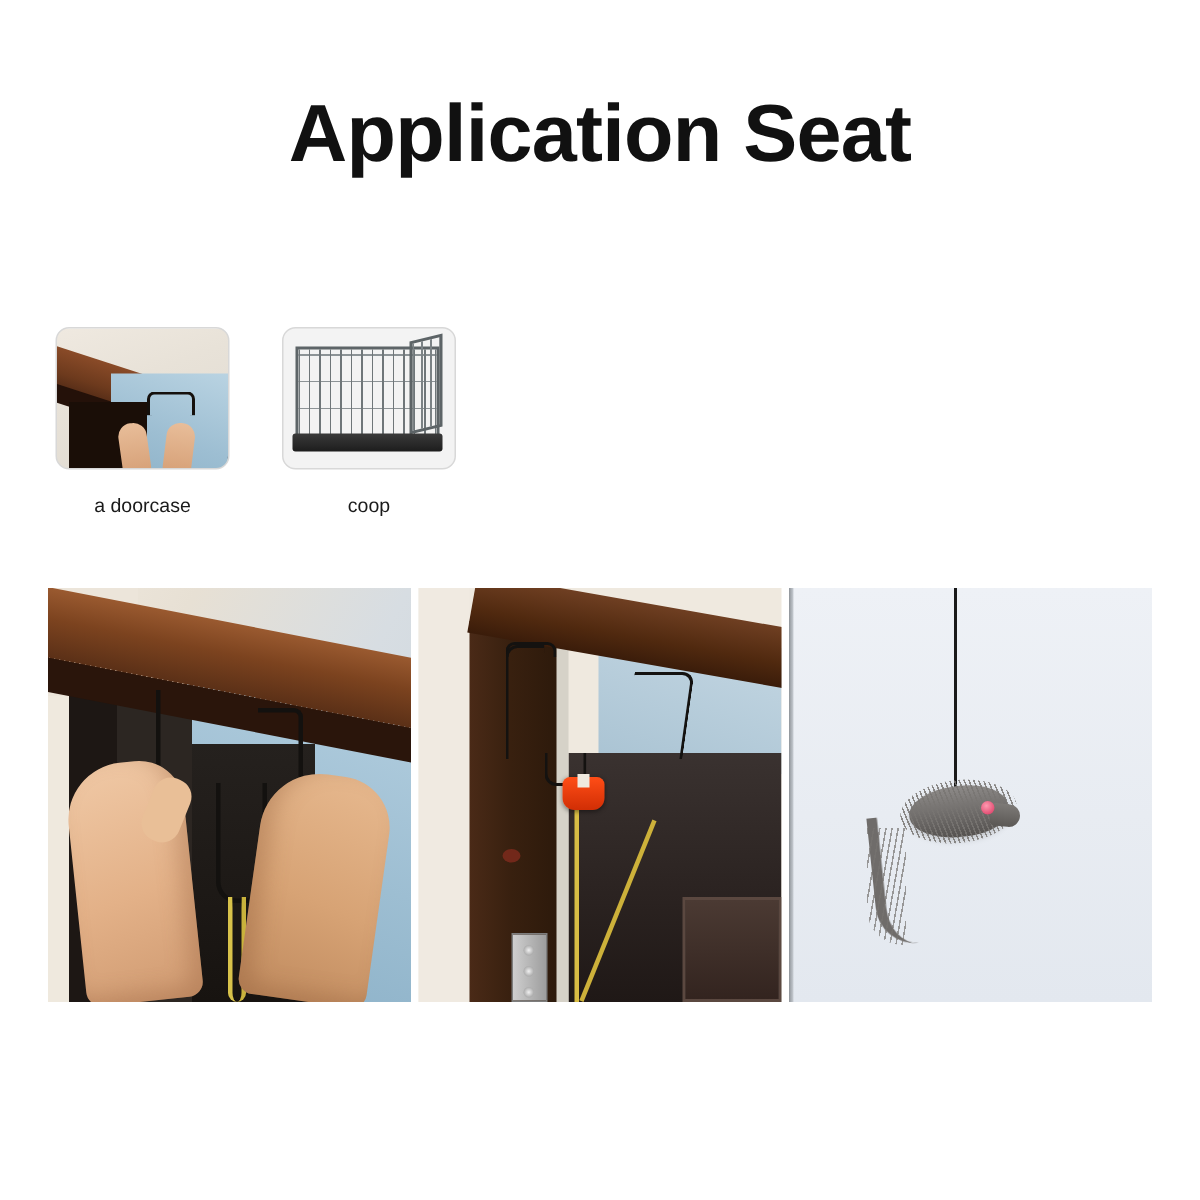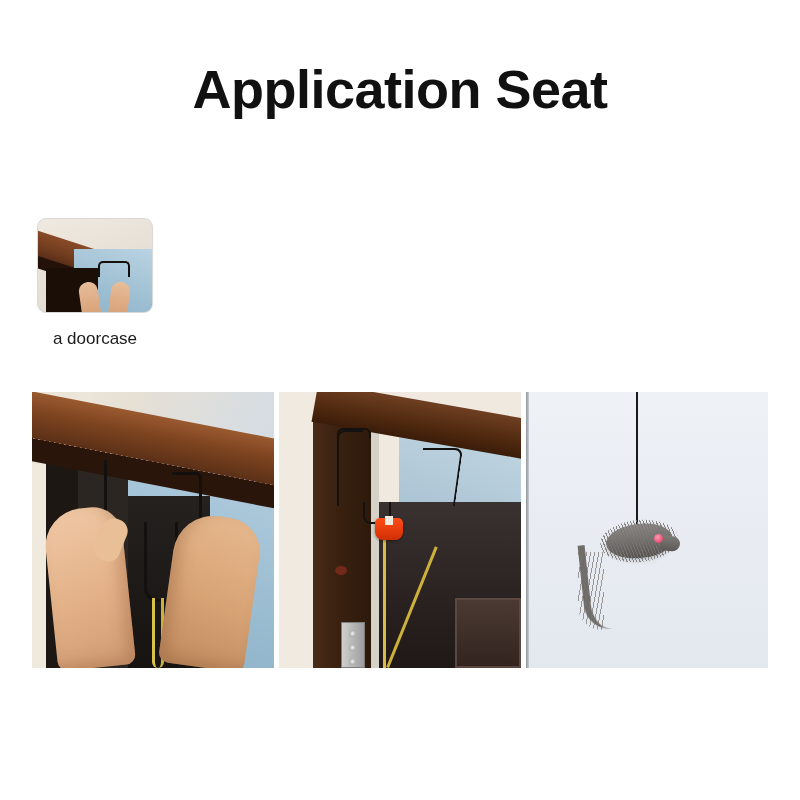--- a/index.html
+++ b/index.html
@@ -44,21 +44,21 @@
     width:116px;
     height:95px;
     border-radius:9px;
     border:1px solid #d8d8d8;
     overflow:hidden;
     position:relative;
     background:#e9e9e9;
   }
   .thumb-label {
     margin-top:17px;
-    font-size:17px;
+    font-size:13px;
     color:#1a1a1a;
     white-space:nowrap;
     line-height:1;
   }
 
   
   .t1 { background:linear-gradient(160deg,#efe9e0 0%,#e8e2d8 38%,#dfdad1 100%); }
   .t1 .frame-outer {
     position:absolute; left:-14px; top:8px; width:190px; height:30px;
     background:linear-gradient(180deg,#8a4b28 0%,#6d3a1d 55%,#4a2614 100%);
@@ -429,20 +429,28 @@
       <div class="wire"></div>
       <div class="hand-a"></div>
       <div class="hand-b"></div>
     </div>
     <div class="thumb-label">a doorcase</div>
   </div>
 
 
 
 
+  <div class="thumb-cell">
+    <div class="thumb-card t5">
+      <div class="cage"></div>
+      <div class="cage-side"></div>
+      <div class="tray"></div>
+    </div>
+    <div class="thumb-label">coop</div>
+  </div>
 
 </div>
 
 <div class="photo-row">
 
   <div class="photo p1">
     <div class="wall"></div>
     <div class="glass"></div>
     <div class="jamb"></div>
     <div class="door-dark"></div>

